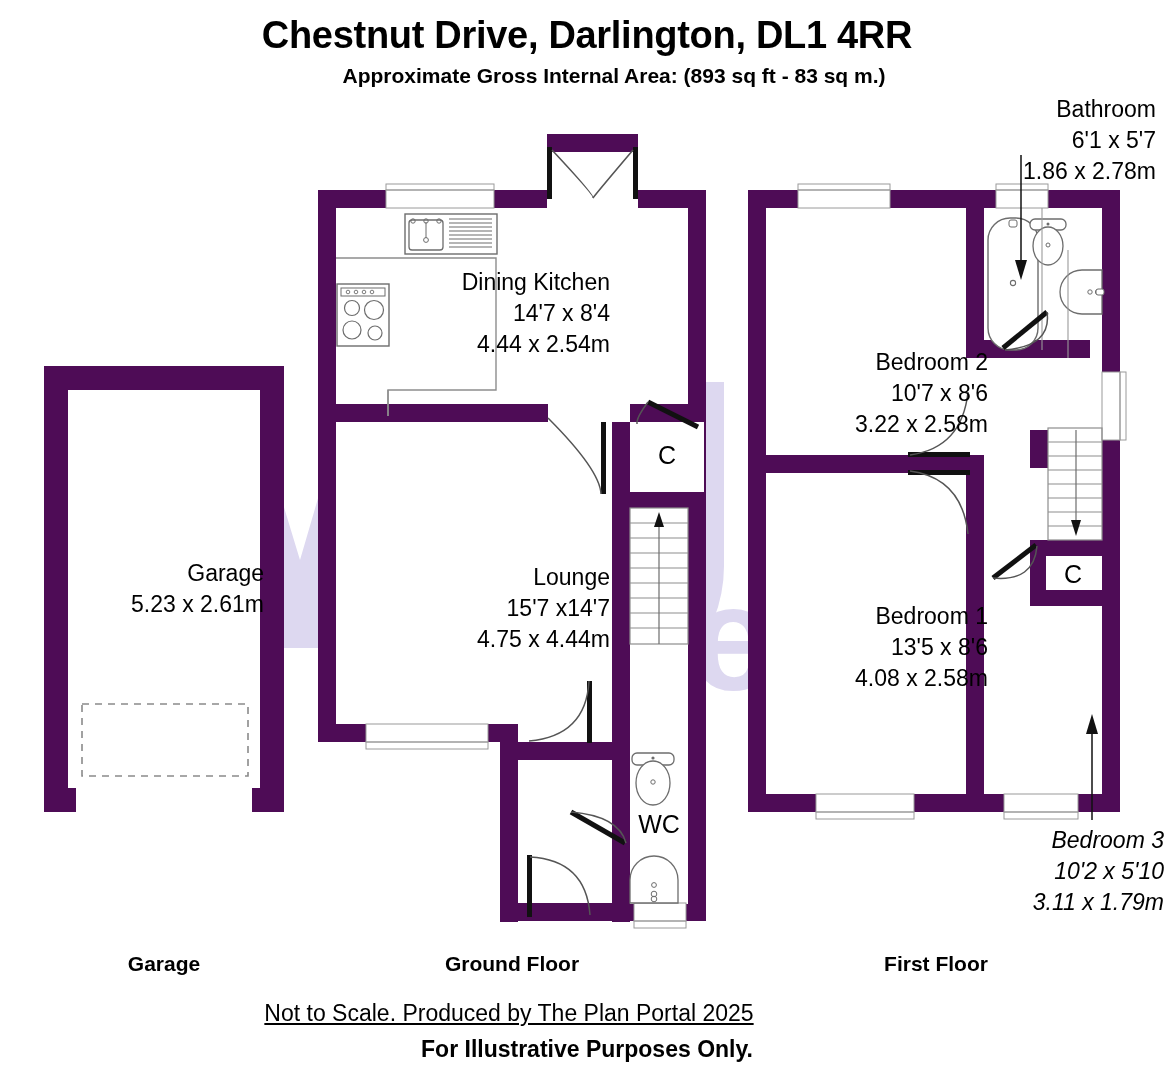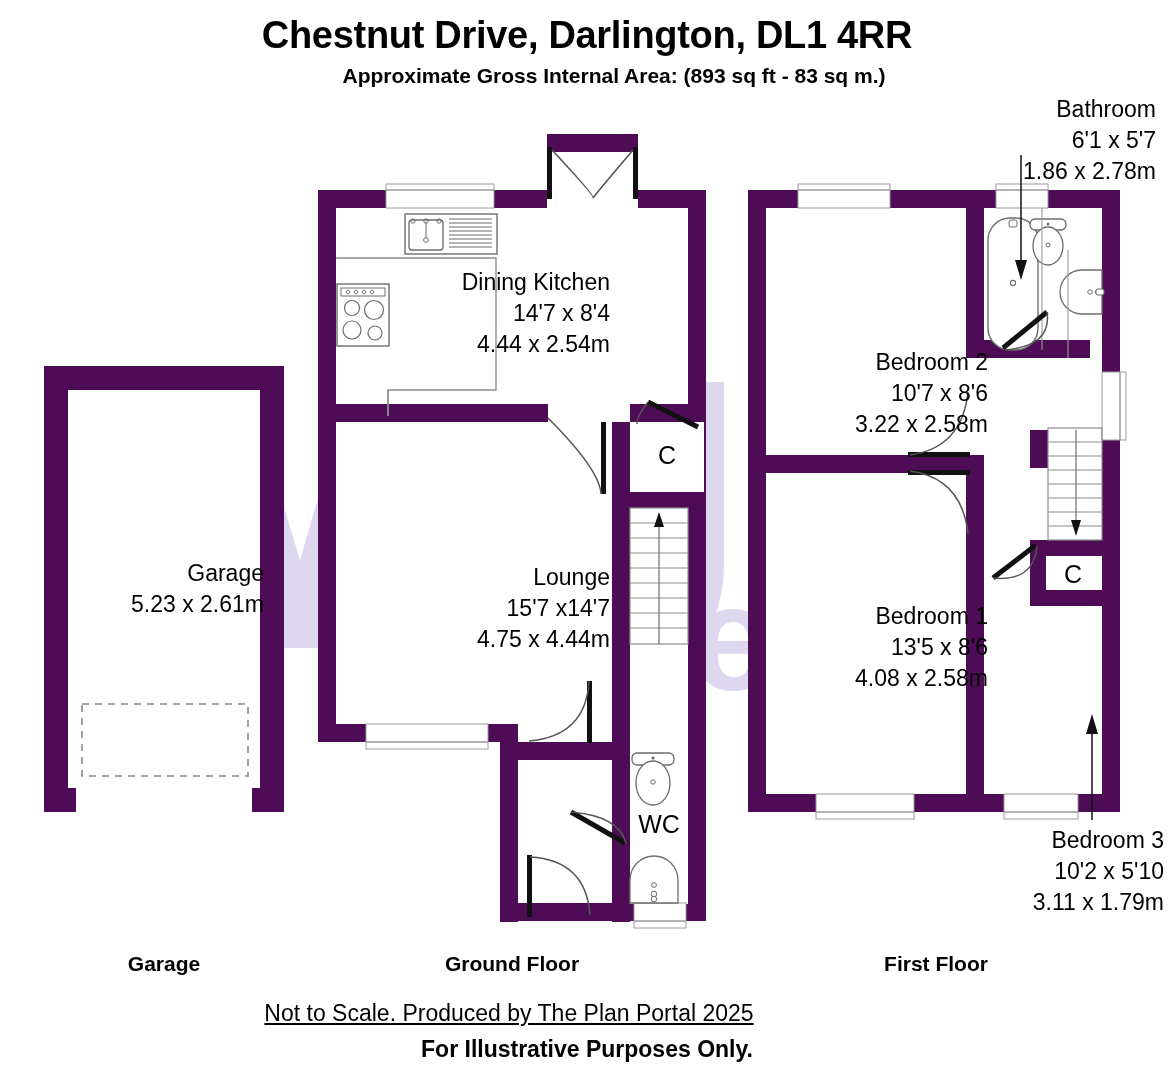--- a/index.html
+++ b/index.html
@@ -419,21 +419,21 @@
     <span class="d1">10'7 x 8'6</span>
     <span class="d2">3.22 x 2.58m</span>
   </div>
 
   <div class="roomlabel" style="left:760px; top:601px; width:228px;">
     <span class="nm">Bedroom 1</span>
     <span class="d1">13'5 x 8'6</span>
     <span class="d2">4.08 x 2.58m</span>
   </div>
 
-  <div class="roomlabel" style="left:936px; top:825px; width:228px;">
+  <div class="roomlabel" style="left:936px; top:825px; width:228px;font-style:italic;">
     <span class="nm">Bedroom 3</span>
     <span class="d1">10'2 x 5'10</span>
     <span class="d2">3.11 x 1.79m</span>
   </div>
 
   <div class="cuplabel" style="left:1040px; top:560px; width:66px;">C</div>
 
   <div class="floorcaption" style="left:64px; top:952px; width:200px;">Garage</div>
   <div class="floorcaption" style="left:412px; top:952px; width:200px;">Ground Floor</div>
   <div class="floorcaption" style="left:836px; top:952px; width:200px;">First Floor</div>

